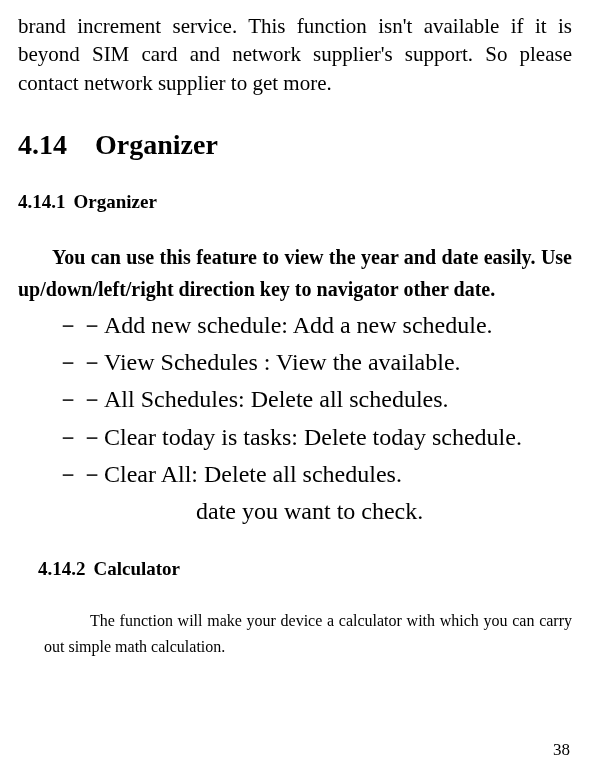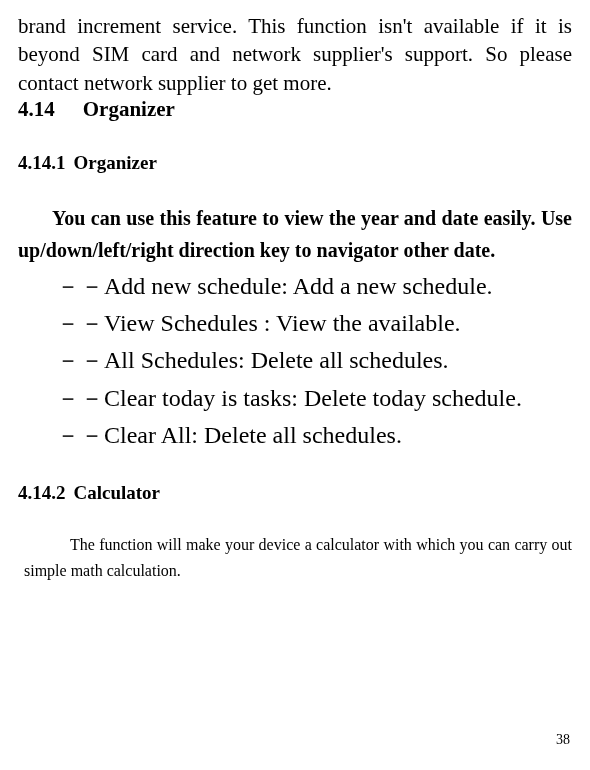--- a/index.html
+++ b/index.html
@@ -13,23 +13,24 @@
       background: #ffffff;
       font-family: 'Times New Roman', Times, serif;
       color: #000000;
       padding: 12px 18px 12px 18px;
       position: relative;
     }
     .intro-para {
       font-size: 21px;
       text-align: justify;
       line-height: 1.35;
+      margin-bottom: 32px;
     }
     .section-heading {
-      font-size: 21px;
+      font-size: 28px;
       font-weight: bold;
       margin-bottom: 30px;
     }
     .section-heading .num {
       display: inline-block;
       margin-right: 28px;
     }
     .subsection-heading {
       font-size: 19px;
       font-weight: bold;
@@ -55,26 +56,27 @@
       padding-left: 38px;
       text-indent: 0;
     }
     .list-item .continuation {
       display: block;
       padding-left: 140px;
       text-indent: 0;
     }
     .page-number {
       position: absolute;
-      bottom: 22px;
+      bottom: 10px;
       right: 20px;
-      font-size: 14px;
+      font-size: 17px;
     }
     .calc-section {
       margin-top: 28px;
+      margin-left: 20px;
     }
     .calc-body {
       font-size: 16px;
       line-height: 1.6;
       text-align: justify;
       text-indent: 46px;
       padding-left: 6px;
       padding-right: 0;
     }
   </style>
@@ -92,20 +94,21 @@
 </h3>
 
 <p class="body-text first-indent">You can use this feature to view the year and date easily. Use up/down/left/right direction key to navigator other date.</p>
 
 <p class="list-item">－－Add new schedule: Add a new schedule.</p>
 <p class="list-item">－－View Schedules : View the available.</p>
 <p class="list-item">－－All Schedules: Delete all schedules.</p>
 <p class="list-item">－－Clear today is tasks: Delete today schedule.</p>
 <p class="list-item">－－Clear All: Delete all schedules.</p>
 <p class="list-item">
+  <span class="continuation">date you want to check.</span>
 </p>
 
 <div class="calc-section">
   <h3 class="subsection-heading">
     <span class="num">4.14.2</span><span>Calculator</span>
   </h3>
   <p class="calc-body">The function will make your device a calculator with which you can carry out simple math calculation.</p>
 </div>
 
 <div class="page-number">38</div>

